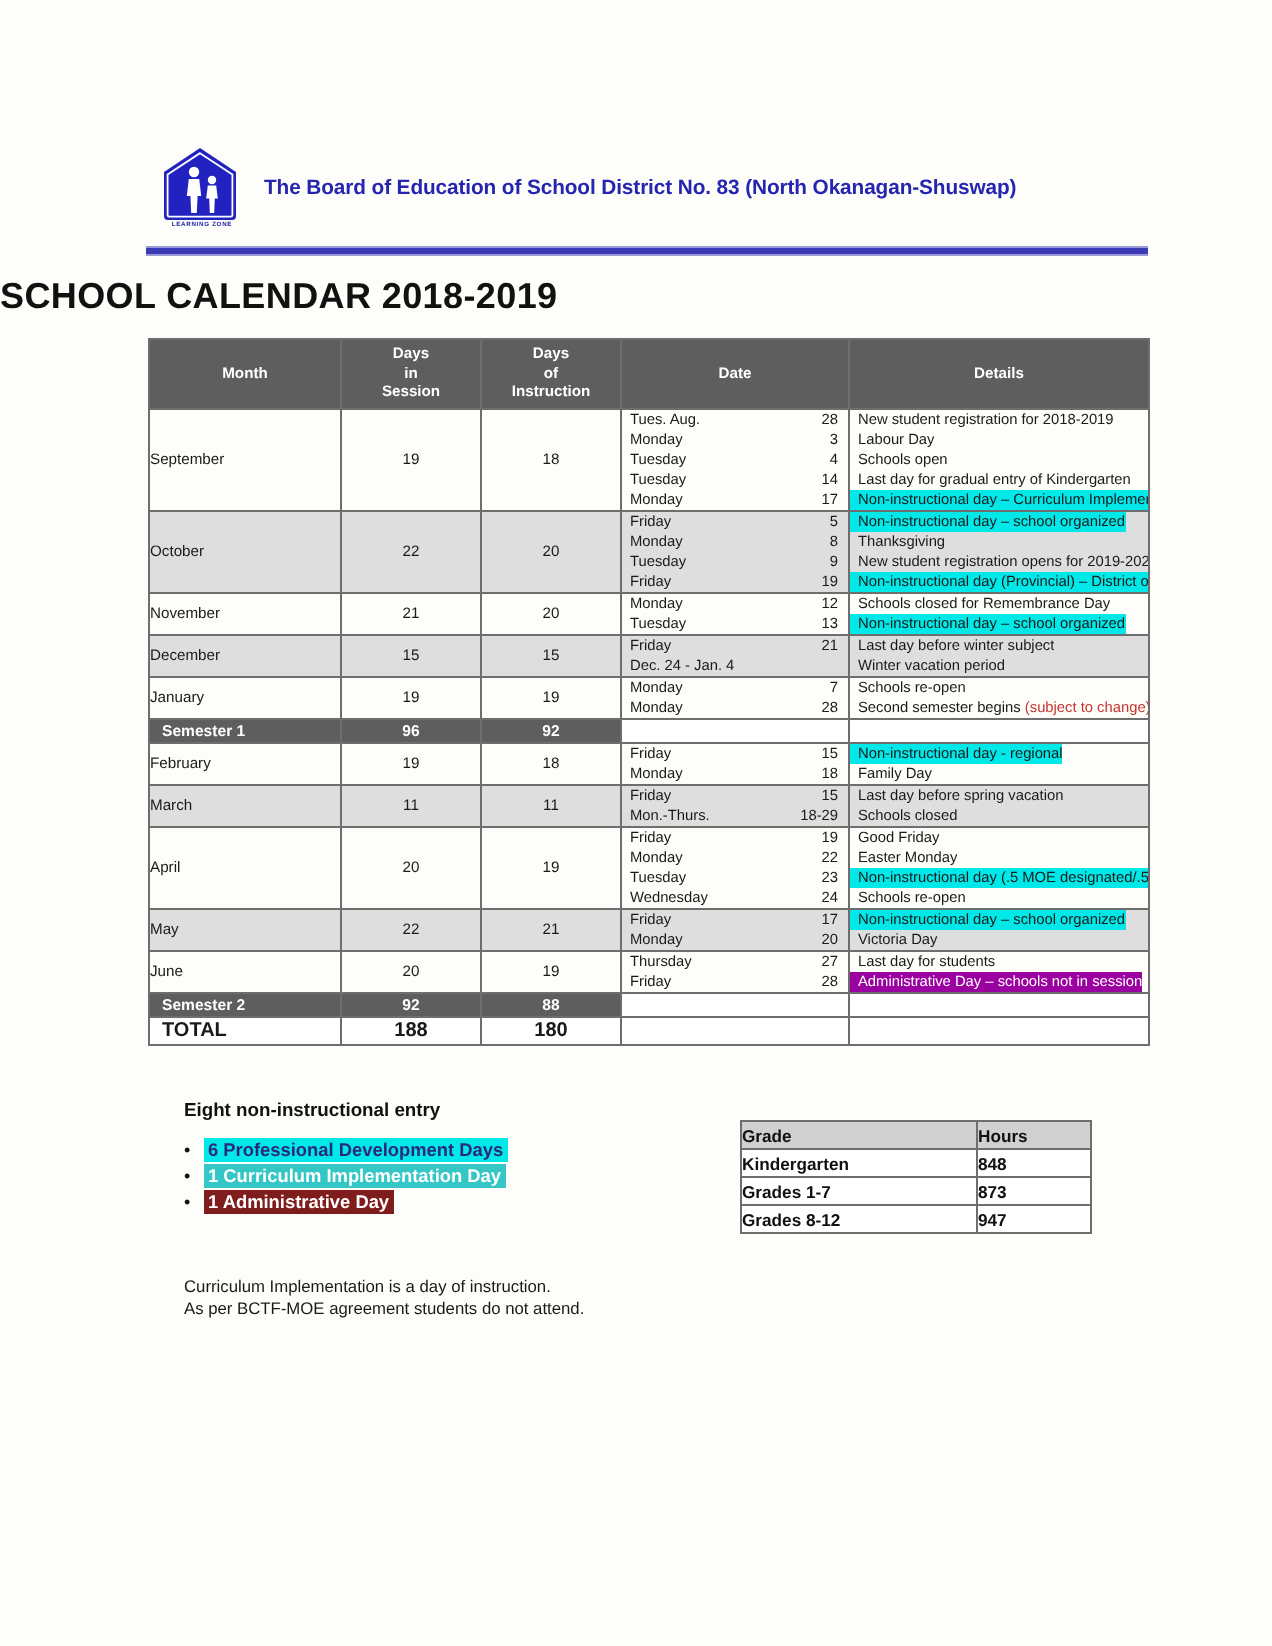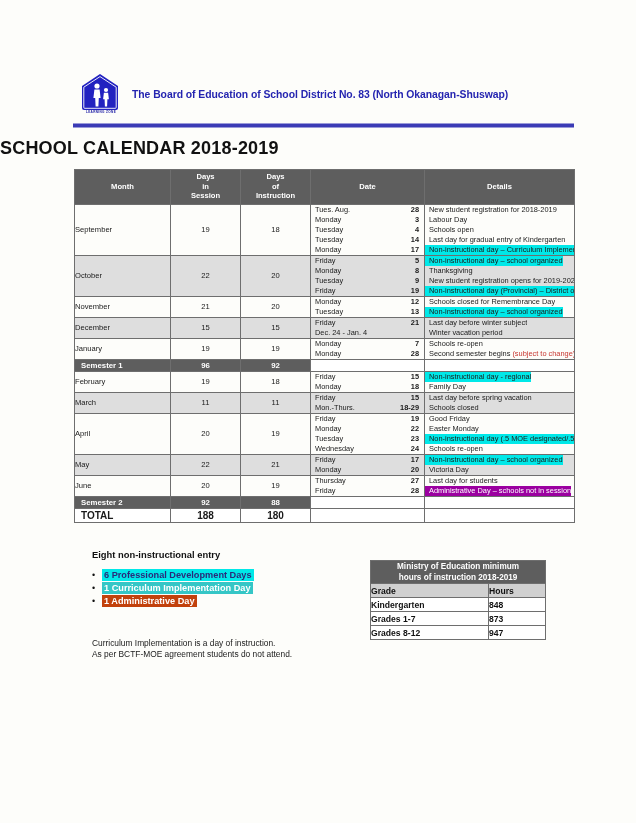--- a/index.html
+++ b/index.html
@@ -147,21 +147,20 @@
     flex: 1 1 auto;
     padding-left: 4px;
     white-space: nowrap;
     overflow: hidden;
   }
   .date-num {
     flex: 0 0 auto;
     padding-right: 5px;
     text-align: center;
     white-space: nowrap;
-    font-weight: bold;
   }
   .det-txt {
     padding-left: 4px;
     white-space: nowrap;
     overflow: hidden;
     display: inline-block;
     max-width: 100%;
   }
   .hl-cyan { background: #00e8e8; color: #1a1a1a; }
   .hl-magenta { background: #9b00a0; color: #ffffff; }
@@ -217,21 +216,21 @@
   }
   .legend-text {
     font-size: 9.2px;
     font-weight: bold;
     line-height: 12px;
     padding: 0 2px;
     white-space: nowrap;
   }
   .lg-cyan { background: #00e8e8; color: #2a2a7a; }
   .lg-teal { background: #35c6c6; color: #ffffff; }
-  .lg-magenta { background: #c2410c; color: #ffffff; }
+  .lg-magenta { background: #7f1d1d; color: #ffffff; }
 
   .legend-note {
     position: absolute;
     left: 92px;
     top: 638px;
     width: 280px;
     font-size: 8.4px;
     line-height: 11.4px;
     color: #1a1a1a;
   }
@@ -698,26 +697,20 @@
   </div>
 
   <div class="moe">
     <table class="moe-t">
       <colgroup>
           <col class="moe-c1">
           <col class="moe-c2">
         </colgroup>
       <tbody>
         <tr>
-          <td class="moe-head" colspan="2">
-            <span>Ministry of Education minimum</span><br>
-            <span>hours of instruction 2018-2019</span>
-          </td>
-        </tr>
-        <tr>
           <td class="moe-colhead">Grade</td>
           <td class="moe-colhead">Hours</td>
         </tr>
       </tbody>
       <tbody id="moe-body">
           <tr>
             <td class="moe-cell">Kindergarten</td>
             <td class="moe-cell">848</td>
           </tr>
           <tr>

